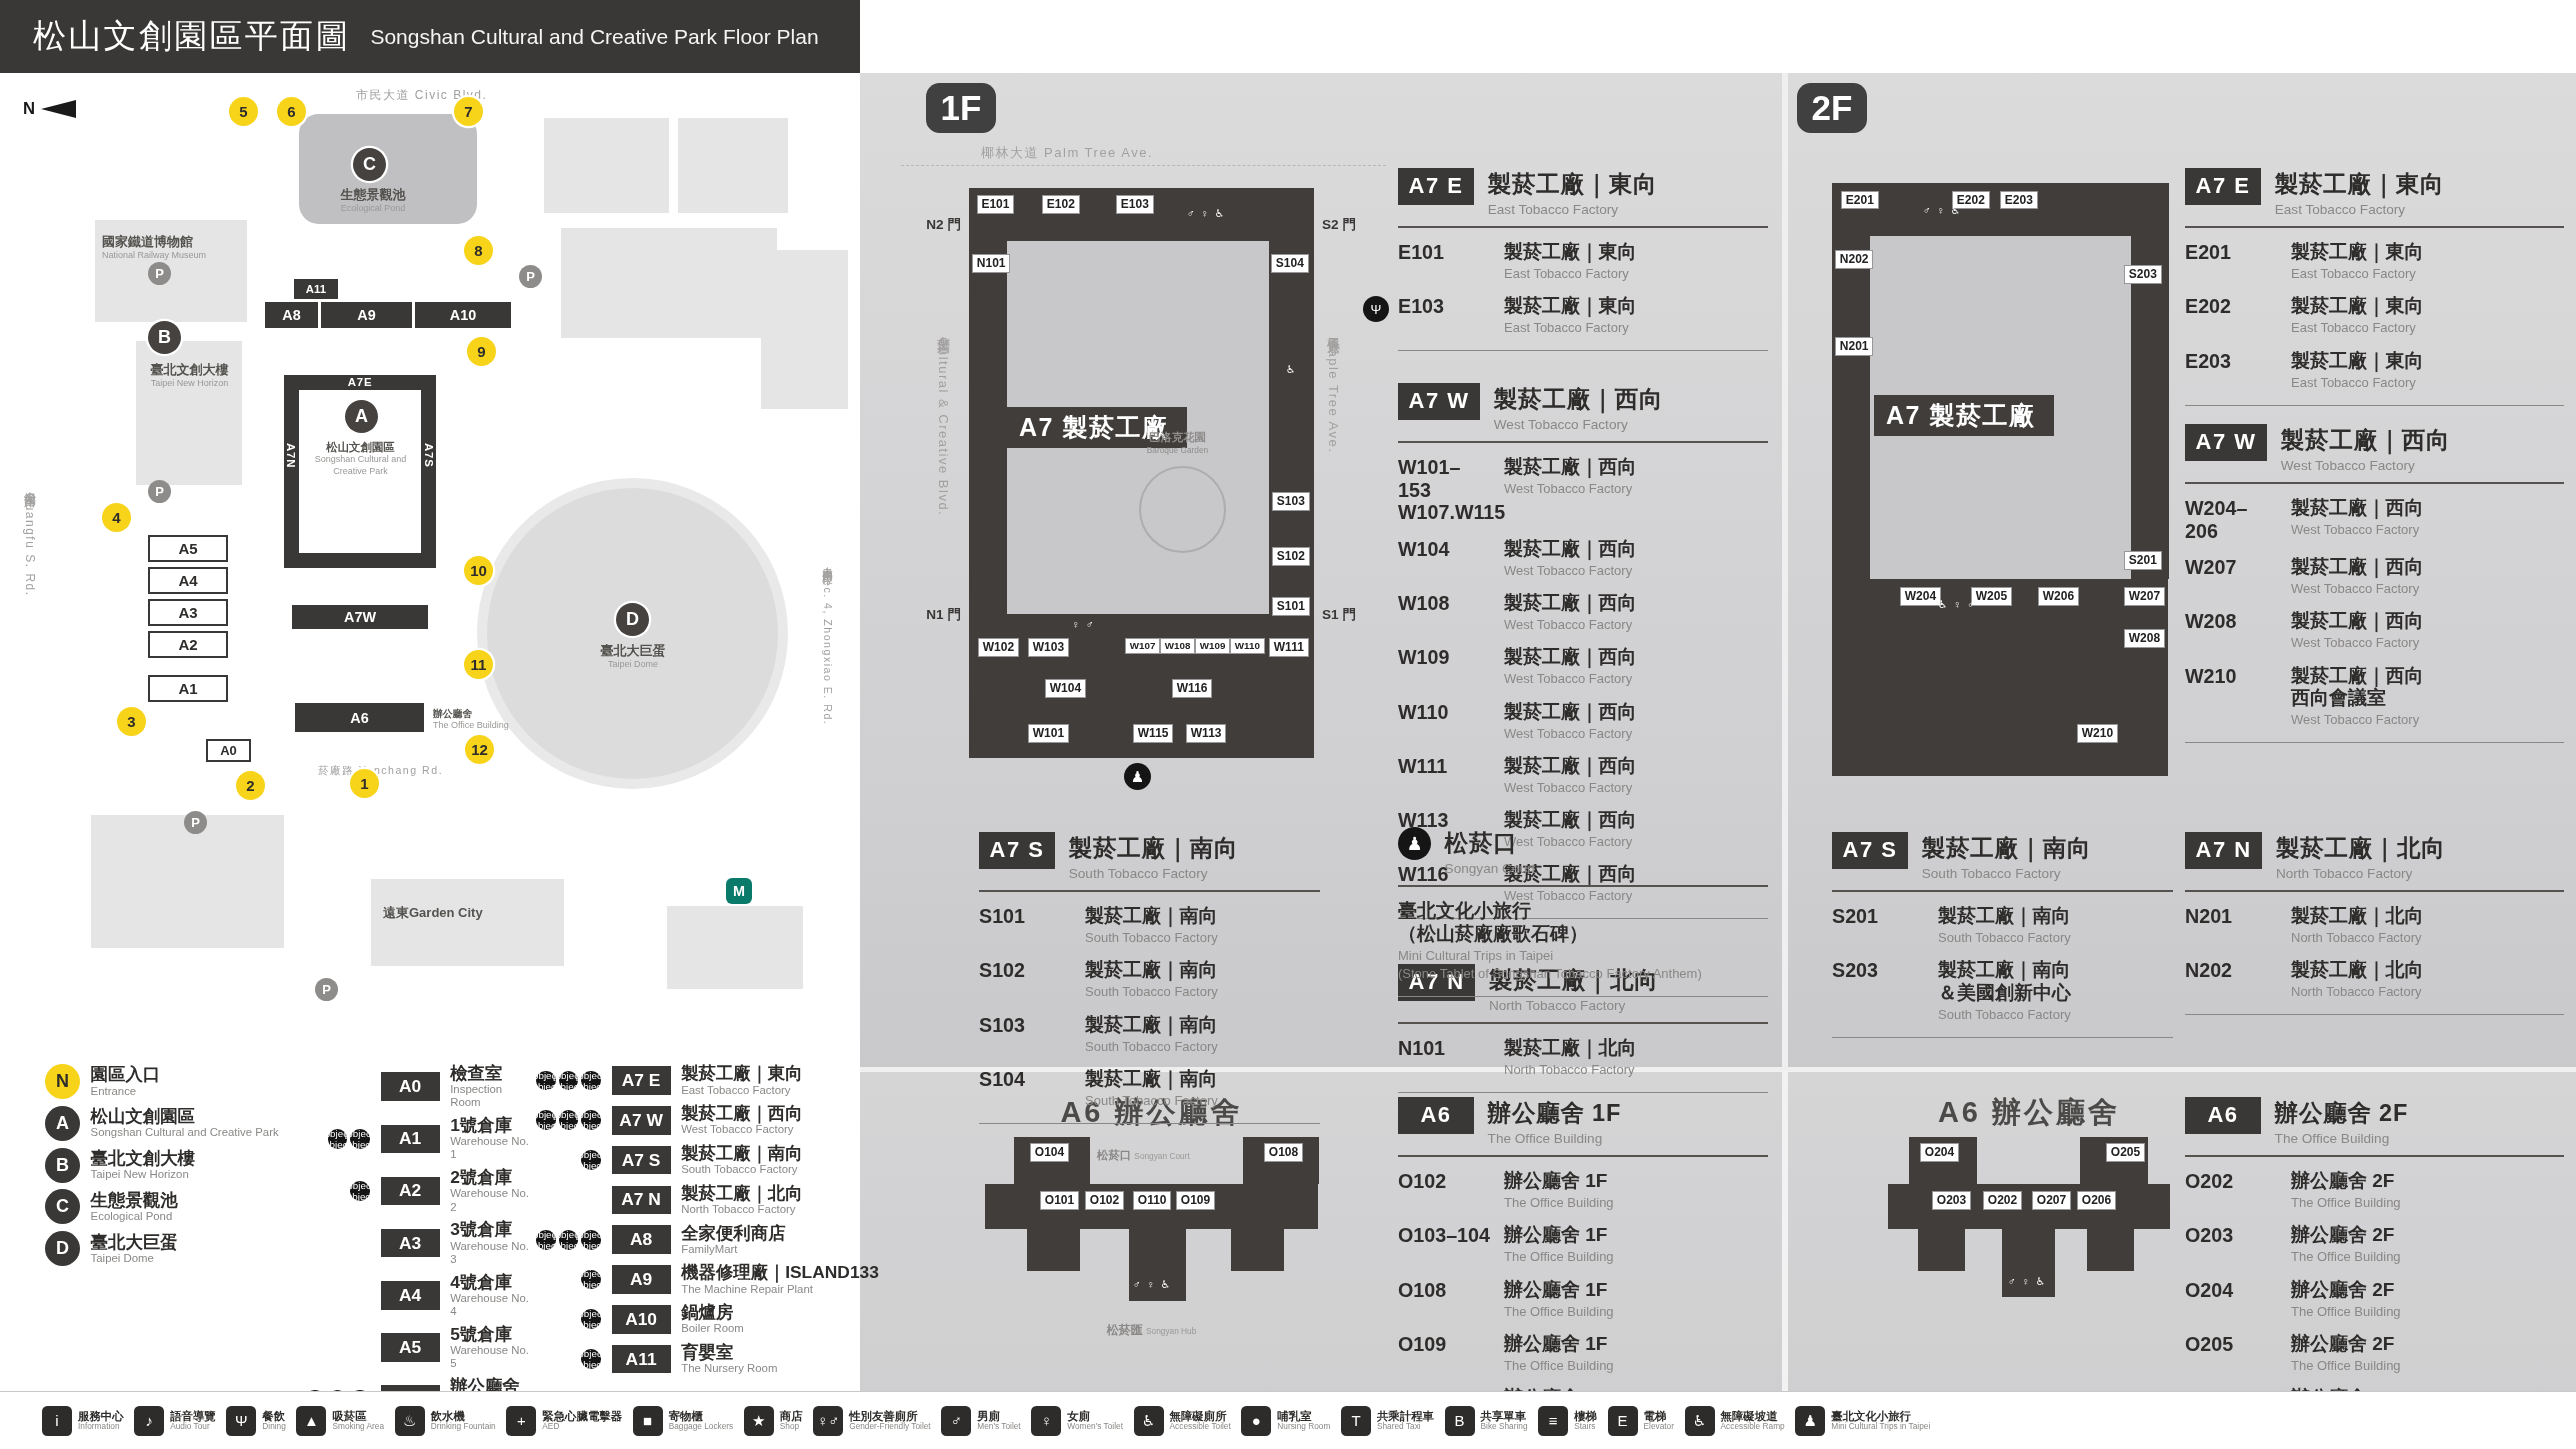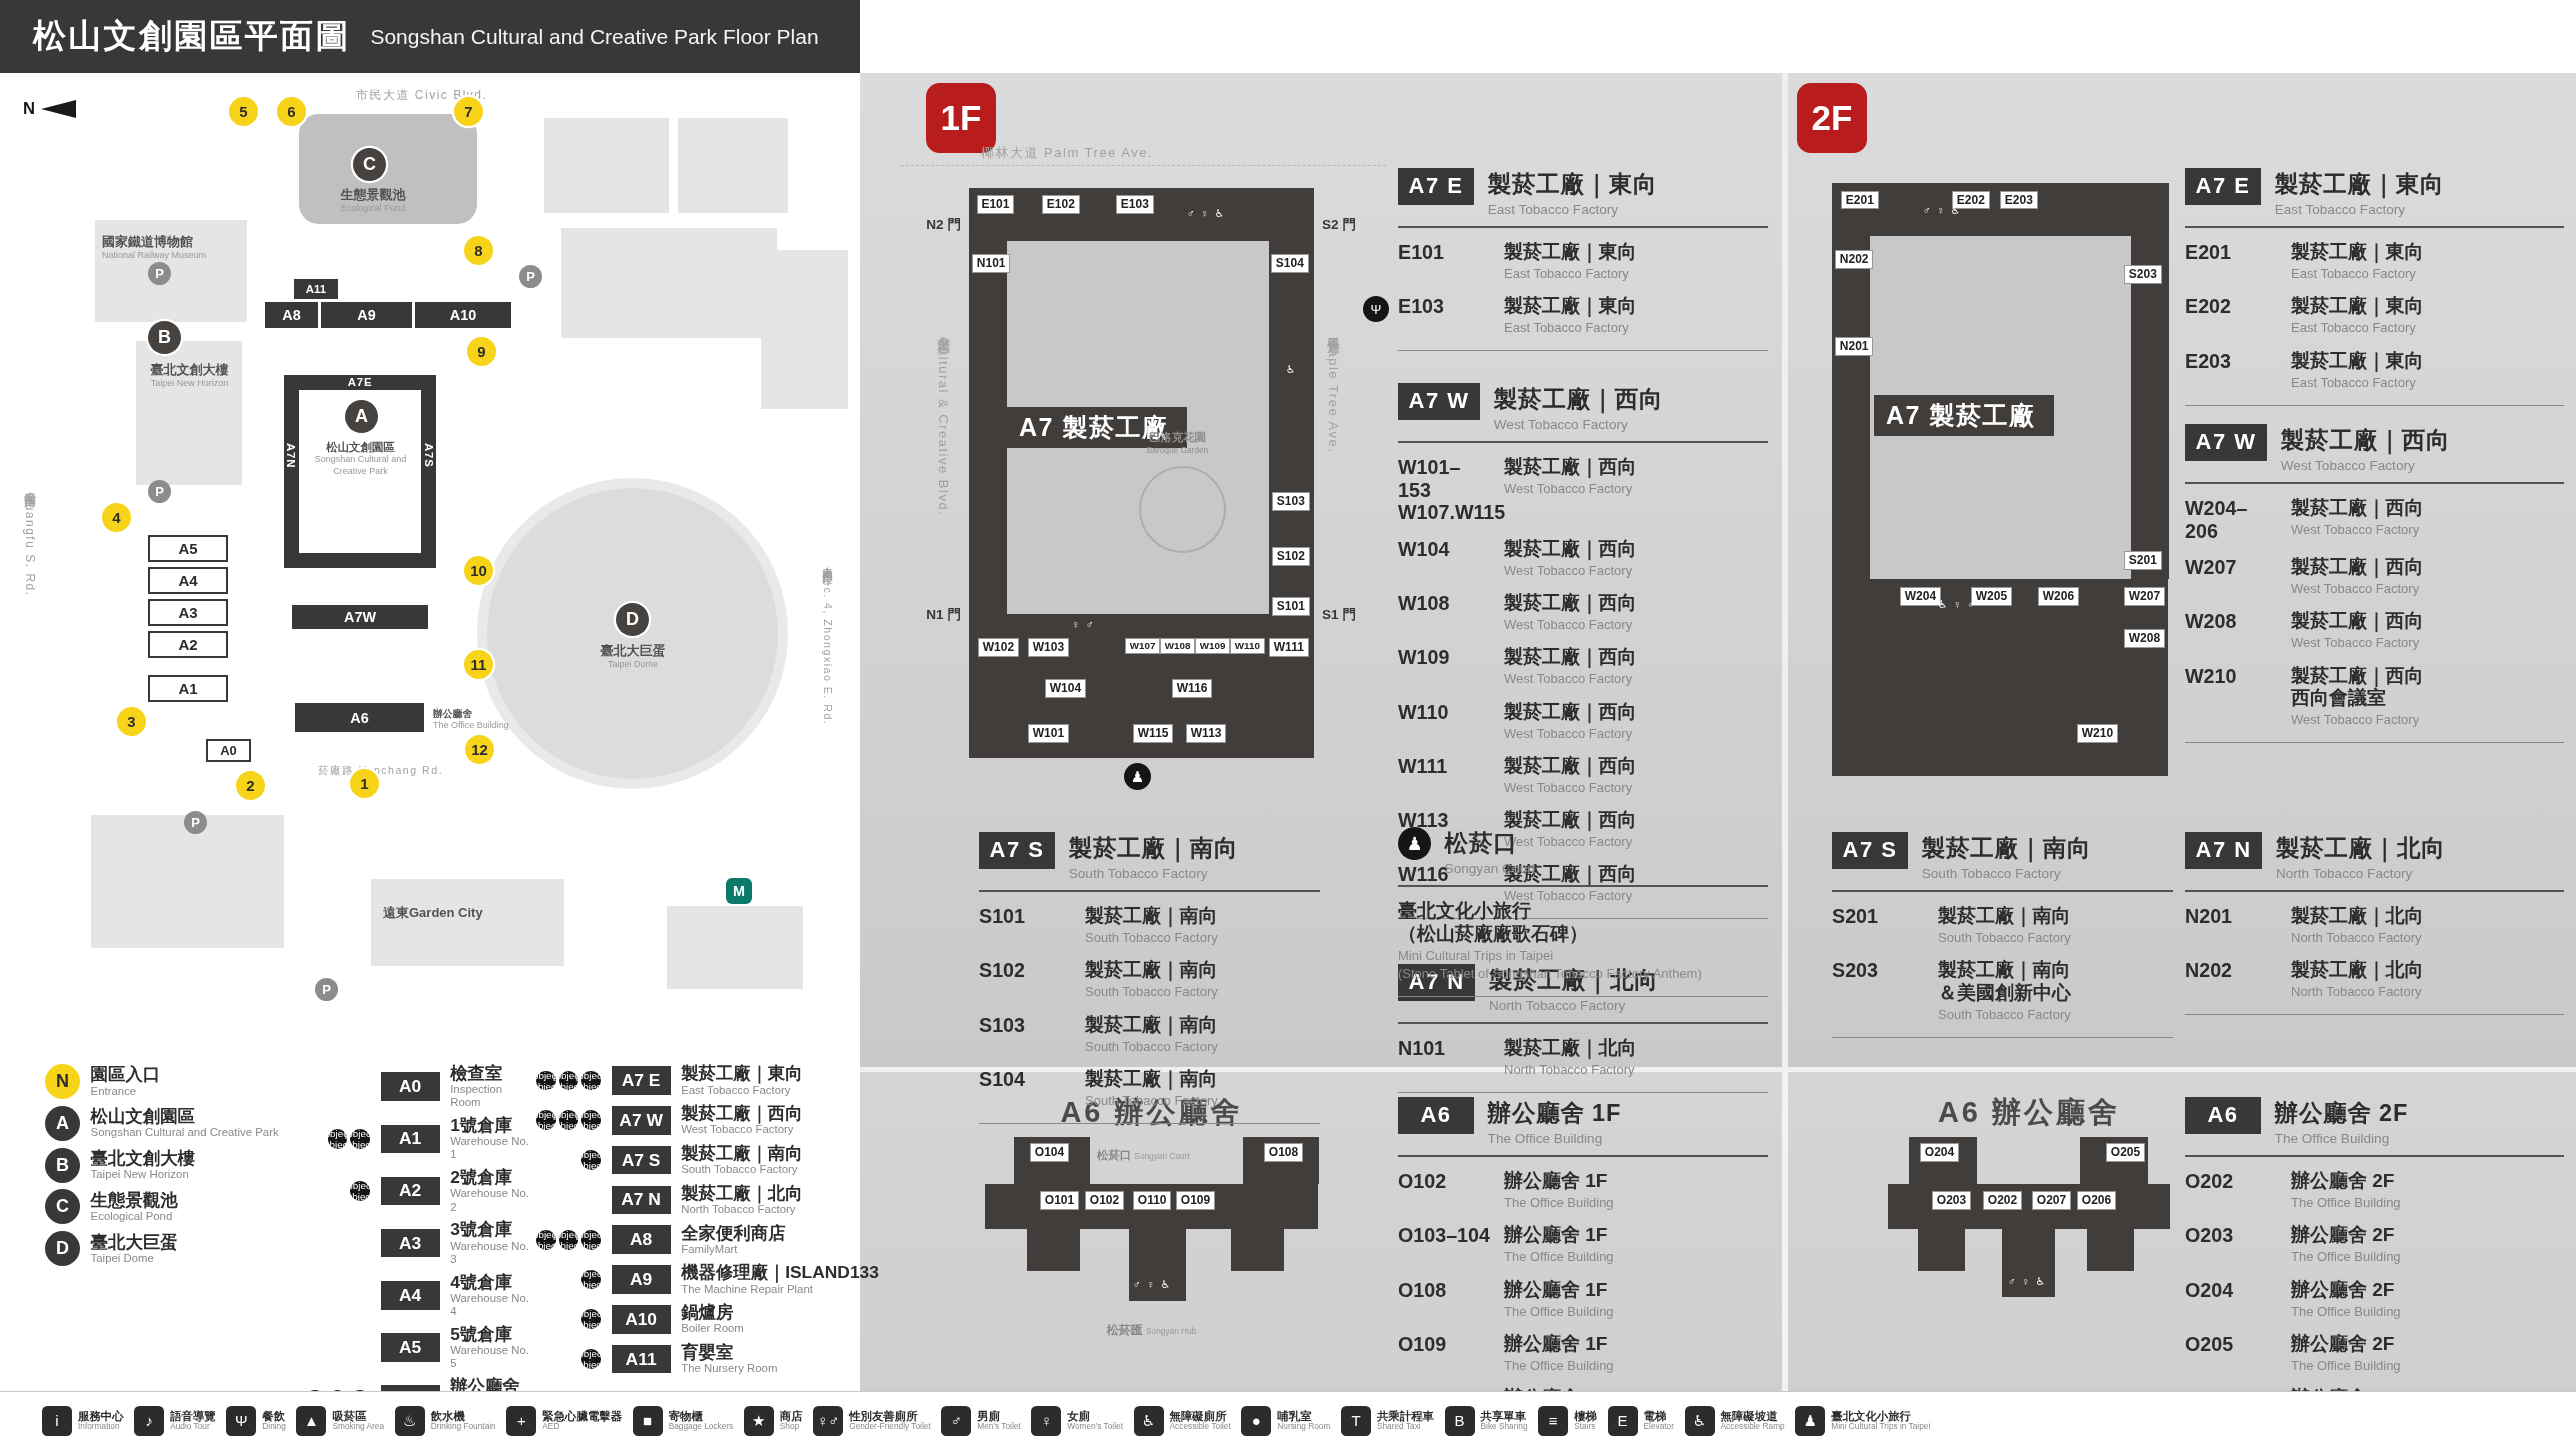--- a/index.html
+++ b/index.html
@@ -2,30 +2,30 @@
 <html style="font-size:12px"><head>
 <meta charset="utf-8">
 <style>
   *{margin:0;padding:0;box-sizing:border-box}
   html,body{background:#ffffff}
   body{font-family:"Liberation Sans","DejaVu Sans",sans-serif;color:#2f2d2b}
   .page{position:relative;width:2576px;height:1449px;overflow:hidden;background:#fff}
 
   
   .hdr{position:absolute;top:0;height:73px;background:#3a3836;color:#fff;display:flex;align-items:center;padding-left:33px}
-  .hdr .zh{font-size:33px;font-weight:bold;letter-spacing:2.3px}
+  .hdr .zh{font-size:33px;font-weight:normal;letter-spacing:2.3px}
   .hdr .en{font-size:21px;margin-left:19.7px;opacity:.95}
 
   
   .rp-bg{position:absolute;left:860px;top:73px;width:1716px;height:1318px;background:linear-gradient(180deg,#dbdbdc 0%,#cfcfd1 55%,#c2c2c4 100%)}
   .rp-div-v{position:absolute;left:1782px;top:73px;width:6px;height:1318px;background:#efefef}
   .rp-div-h{position:absolute;left:860px;top:1067px;width:1716px;height:4.5px;background:#efefef}
   .rp-band{position:absolute;left:860px;top:1071px;width:1716px;height:320px;background:rgba(255,255,255,.22)}
 
-  .fbadge{position:absolute;width:70px;height:70px;border-radius:13.6px;background:#b91c1c;color:#fff;font-size:35px;font-weight:bold;display:flex;align-items:center;justify-content:center}
+  .fbadge{position:absolute;width:70px;height:50px;border-radius:13.6px;background:#404040;color:#fff;font-size:35px;font-weight:bold;display:flex;align-items:center;justify-content:center}
 
   
   .map{position:absolute;left:0;top:73px;width:860px;height:979px;background:#fff;overflow:hidden}
   .blk{position:absolute;background:#e5e5e6}
   .pond{position:absolute;left:299px;top:41px;width:178px;height:110px;background:#c0c0c2;border-radius:19.7px}
   .dome{position:absolute;left:477px;top:405px;width:311px;height:311px;border-radius:50%;background:#dcdcdd;border:10.6px solid #e9e9ea}
   .dark{position:absolute;background:#3a3836;color:#fff;font-size:14.4px;font-weight:bold;display:flex;align-items:center;justify-content:center}
   .outl{position:absolute;background:#fff;border:2.3px solid #3a3836;color:#2f2d2b;font-size:15px;font-weight:bold;display:flex;align-items:center;justify-content:center}
   .ring{position:absolute;left:284px;top:302px;width:152px;height:193px;border:15px solid #3a3836;background:#fff}
   .ring-lab{position:absolute;color:#fff;font-size:11.4px;font-weight:bold;letter-spacing:0.8px}

